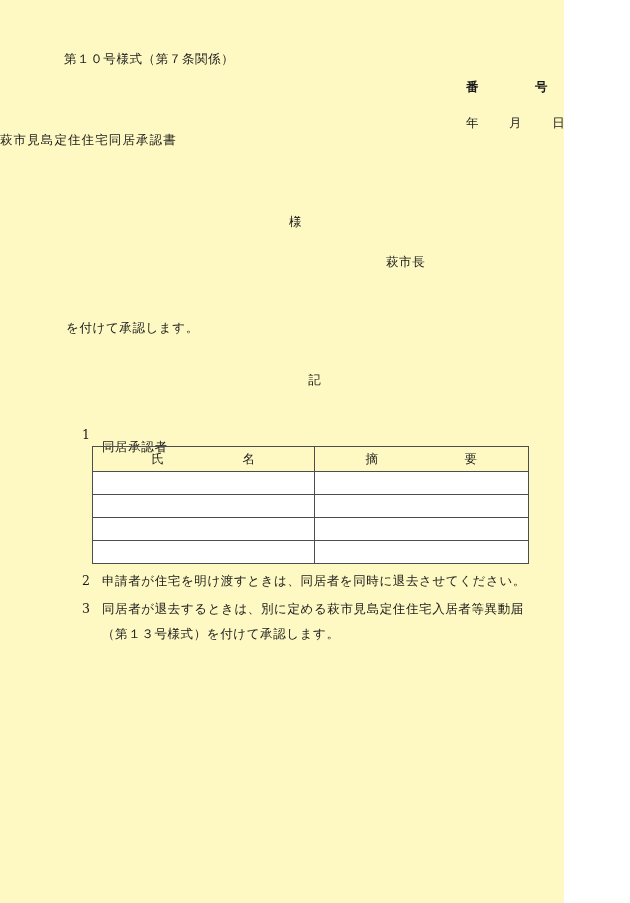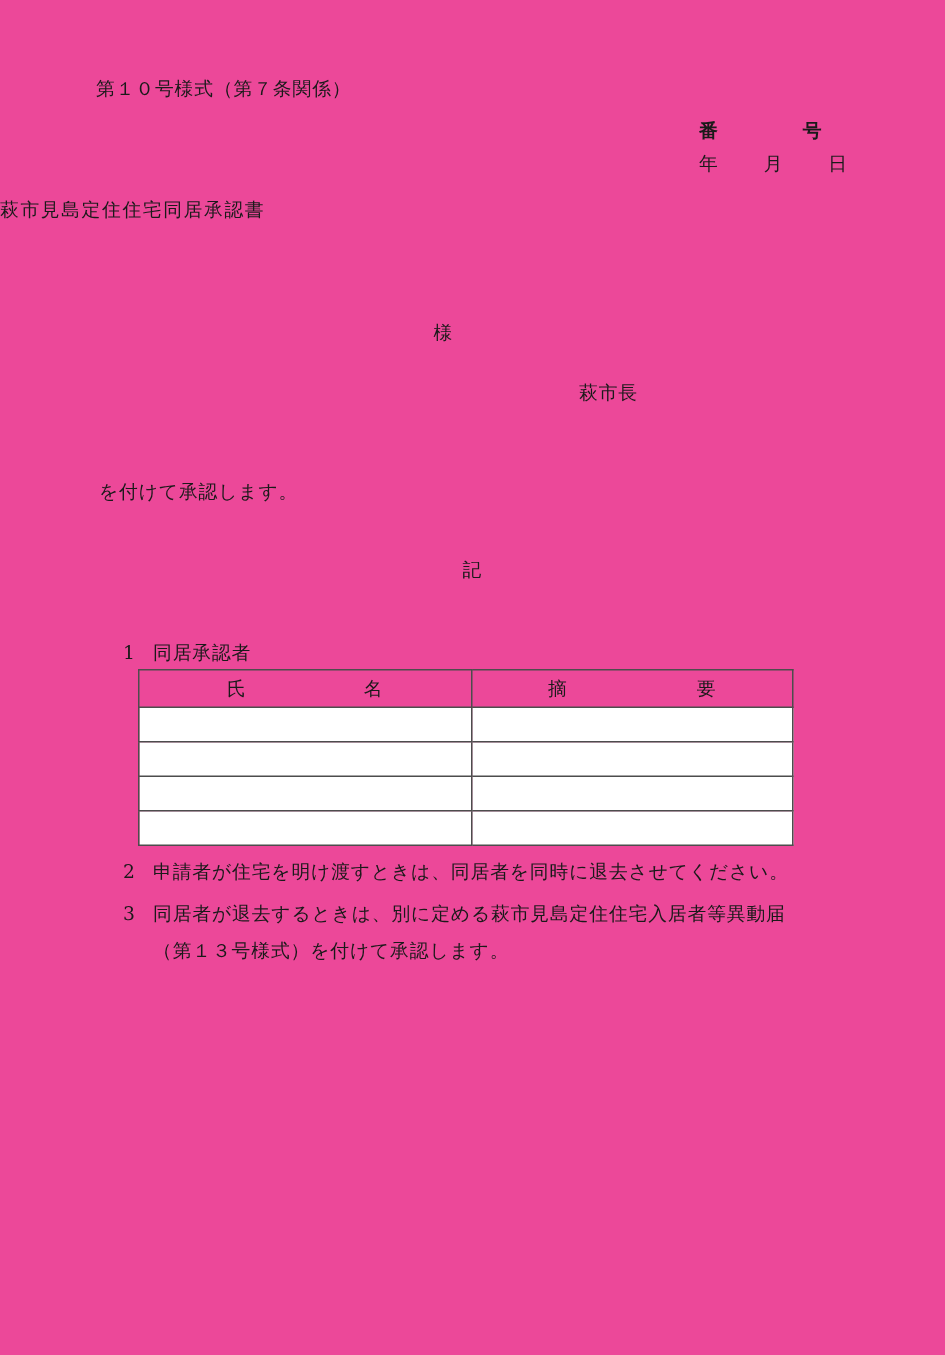--- a/index.html
+++ b/index.html
@@ -10,24 +10,24 @@
   body {
     width: 630px;
     height: 903px;
     position: relative;
     font-family: "DejaVu Serif", "Liberation Serif", serif;
     color: #1a1a1a;
     -webkit-font-smoothing: antialiased;
   }
   .page {
     position: relative;
-    width: 630px;
+    width: 564px;
     height: 903px;
     overflow: hidden;
-    background: #ec4899;
+    background: #fef9c3;
   }
 
   
   .t {
     position: absolute;
     font-size: 12.5px;
     line-height: 1.5;
     white-space: pre;
     letter-spacing: 0.6px;
   }
@@ -39,21 +39,21 @@
   }
 
   
   .doc-no {
     left: 466px;
     top: 78px;
     font-weight: bold;
   }
   .doc-date {
     left: 466px;
-    top: 100px;
+    top: 114px;
   }
   .gap-lg { display: inline-block; width: 56px; }
   .gap-md { display: inline-block; width: 30px; }
 
   
   .doc-title {
     left: 0;
     top: 131px;
     width: 630px;
     text-align: left;
@@ -101,21 +101,21 @@
   }
   .item-num {
     position: absolute;
     left: 82px;
     font-size: 12.5px;
     line-height: 1.5;
   }
   .item-text { left: 102px; }
 
   .item1-num { top: 426px; }
-  .item1-text { top: 426px; }
+  .item1-text { top: 438px; }
 
   .item2-num { top: 572px; }
   .item2-text { top: 572px; }
 
   .item3-num { top: 600px; }
   .item3-text { top: 600px; }
   .item3-cont { left: 102px; top: 625px; }
 
   
   .tbl {

